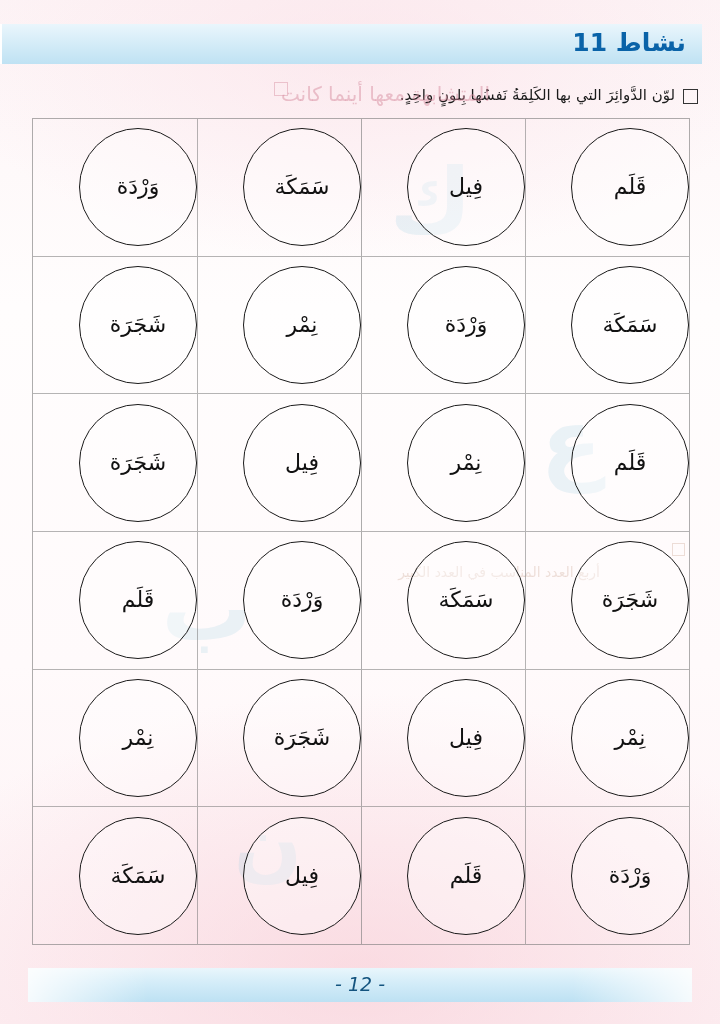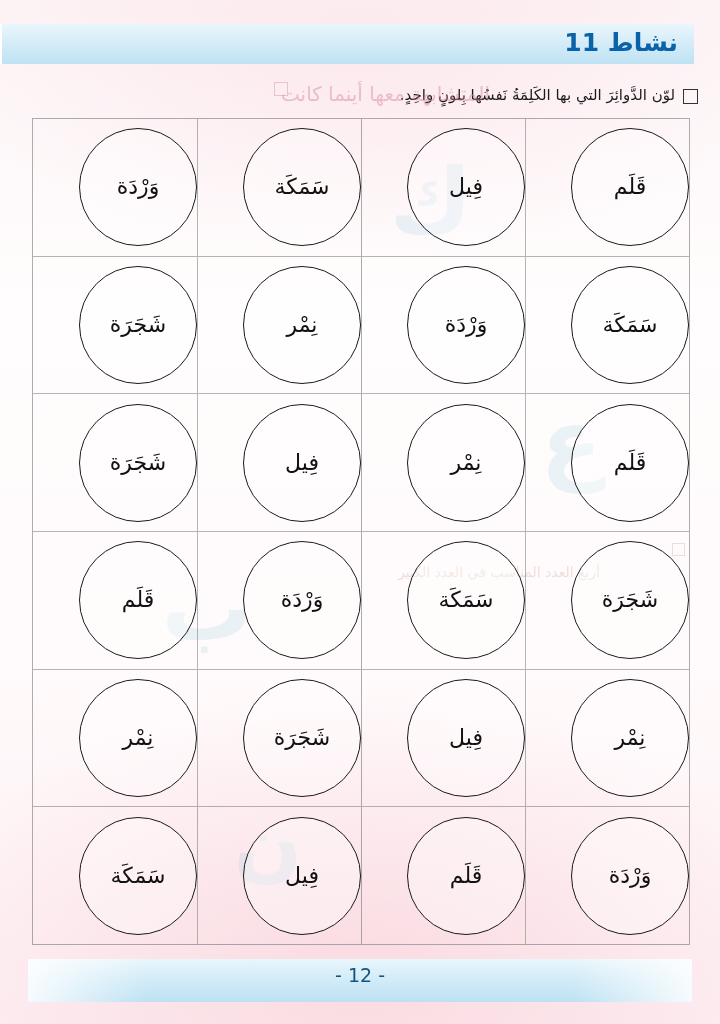--- a/index.html
+++ b/index.html
@@ -34,21 +34,21 @@
     font-weight: bold;
     user-select: none;
     pointer-events: none;
   }
 
   
   .header {
     position: absolute;
     top: 24px;
     left: 0;
-    right: 8px;
+    right: 0;
     height: 40px;
     padding-left: 12px;
   }
   .header-bar {
     position: absolute;
     top: 0;
     left: 0;
     right: 18px;
     height: 40px;
     background: linear-gradient(180deg, #eaf6fc 0%, #d6edf8 45%, #bfe2f3 100%);
@@ -190,21 +190,22 @@
     text-align: center;
     white-space: nowrap;
   }
 
   
   .footer {
     position: absolute;
     bottom: 22px;
     left: 28px;
     right: 28px;
-    height: 43px;
+    height: 34px;
+    font-style: italic;
   }
   .footer-bar {
     position: absolute;
     inset: 0;
     background: linear-gradient(180deg, #e9f6fc 0%, #d3ecf8 45%, #bde1f3 100%);
   }
   .footer-bar::before {
     content: "";
     position: absolute;
     left: 0; top: 0; bottom: 0;

